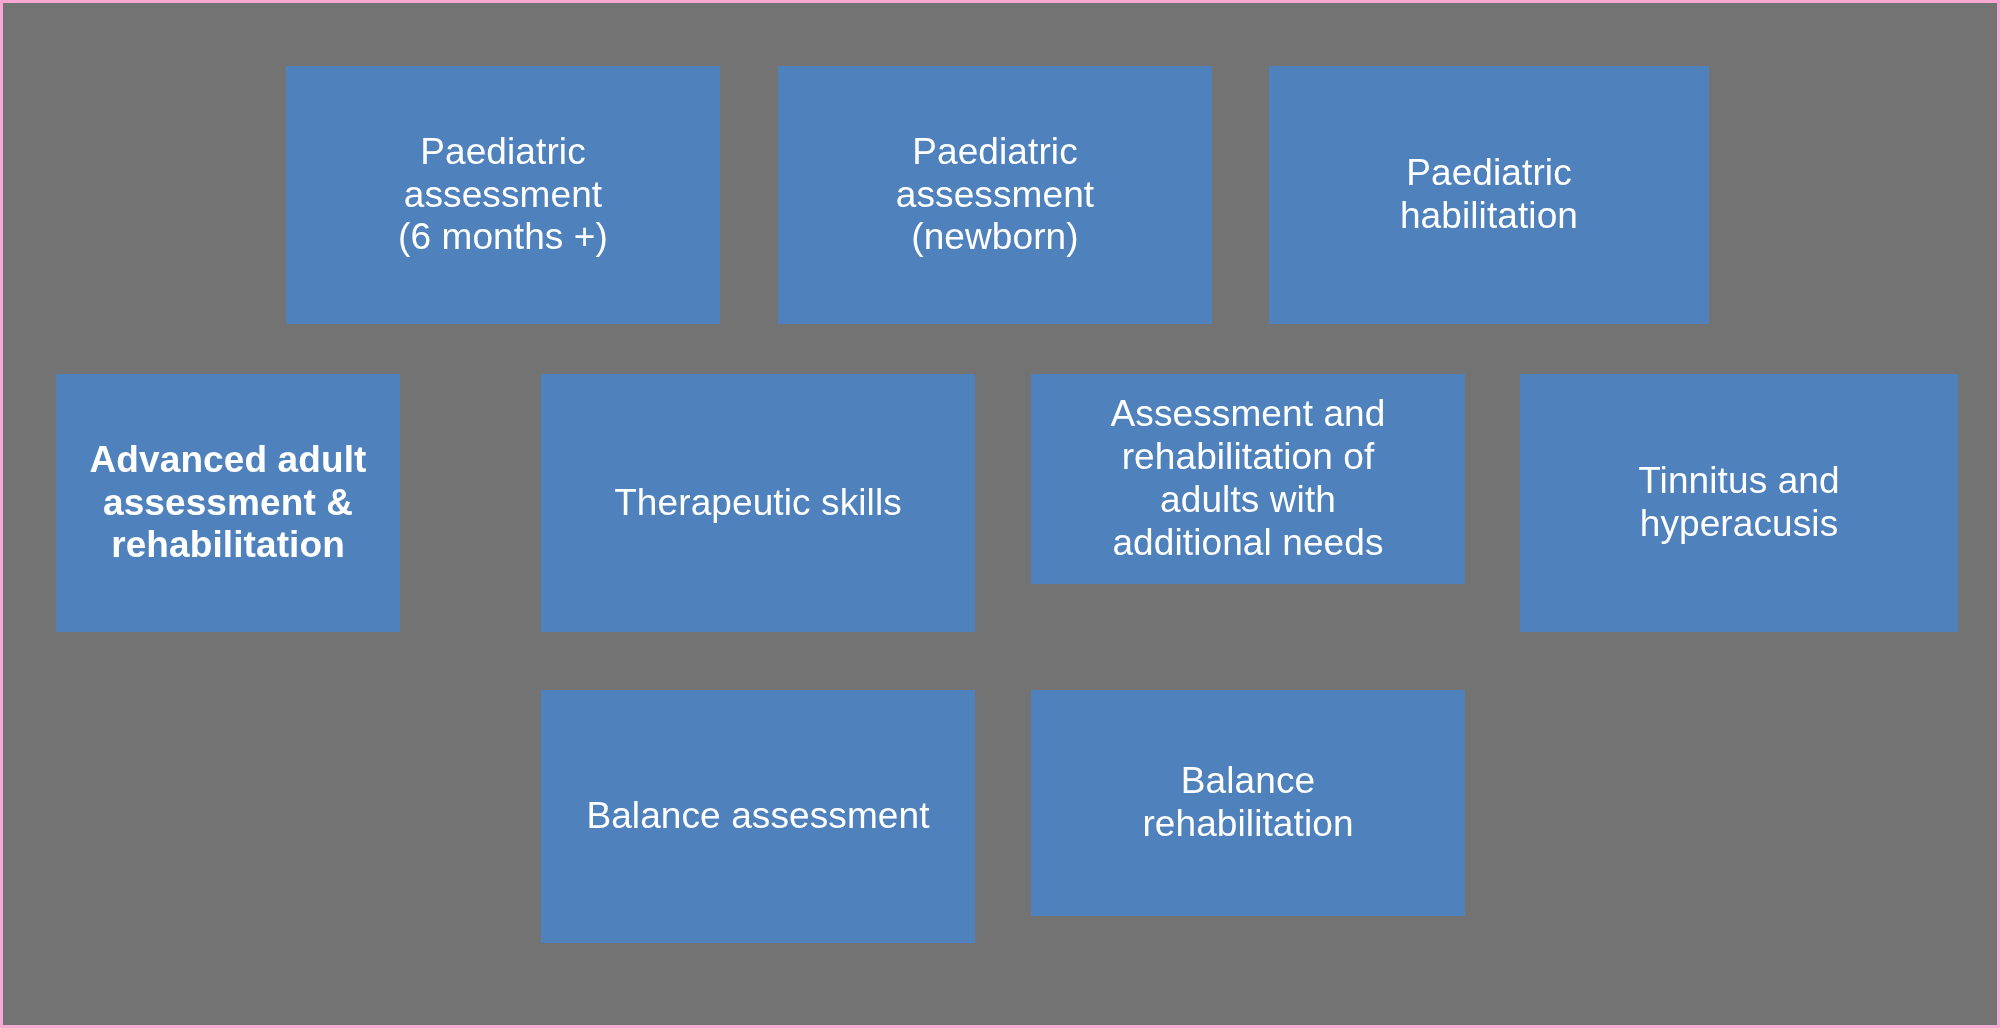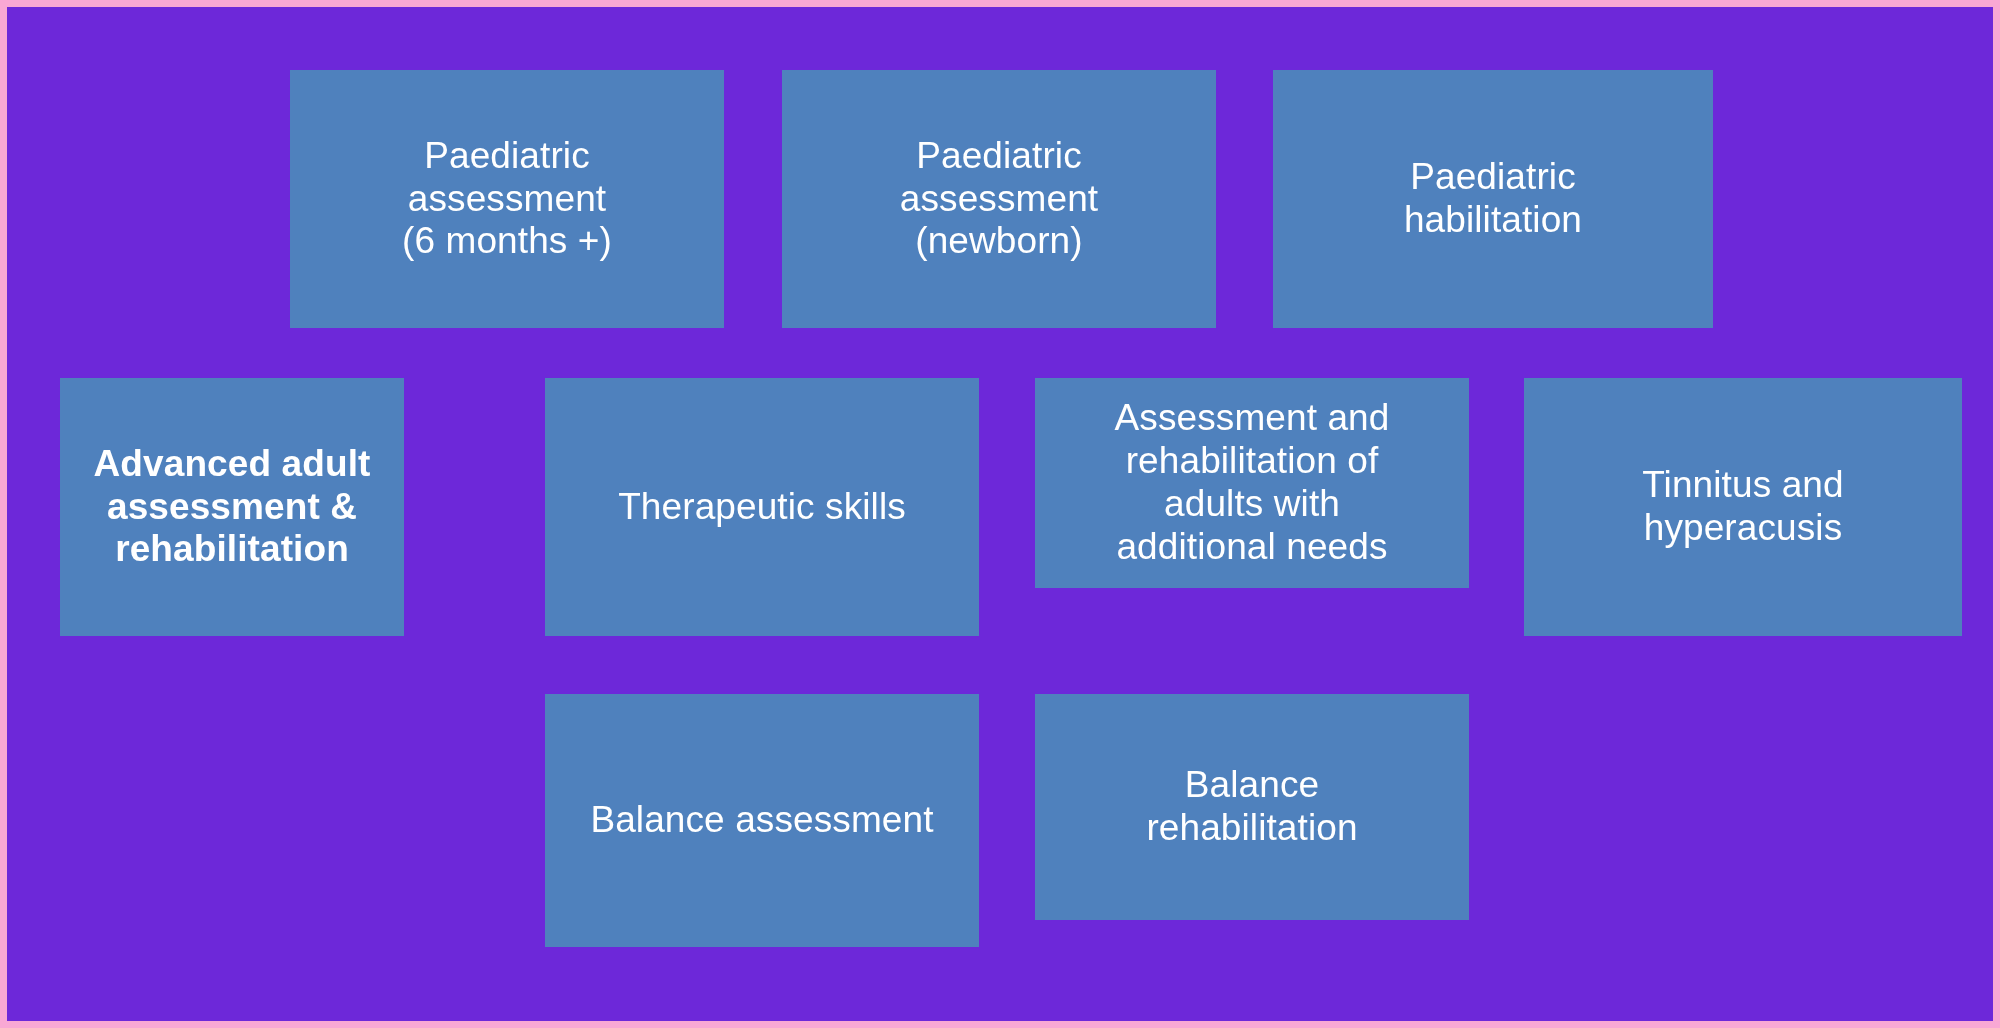--- a/index.html
+++ b/index.html
@@ -12,22 +12,22 @@
     width: 2000px;
     height: 1028px;
     overflow: hidden;
     font-family: "Liberation Sans", sans-serif;
   }
   #canvas {
     position: relative;
     width: 2000px;
     height: 1028px;
     box-sizing: border-box;
-    background: #6d28d9;
-    border: 7px solid #f9a8d4;
+    background: #737373;
+    border: 3px solid #f9a8d4;
   }
   .node {
     position: absolute;
     box-sizing: border-box;
     background: #4F81BD;
     color: #ffffff;
     display: flex;
     align-items: center;
     justify-content: center;
     text-align: center;

